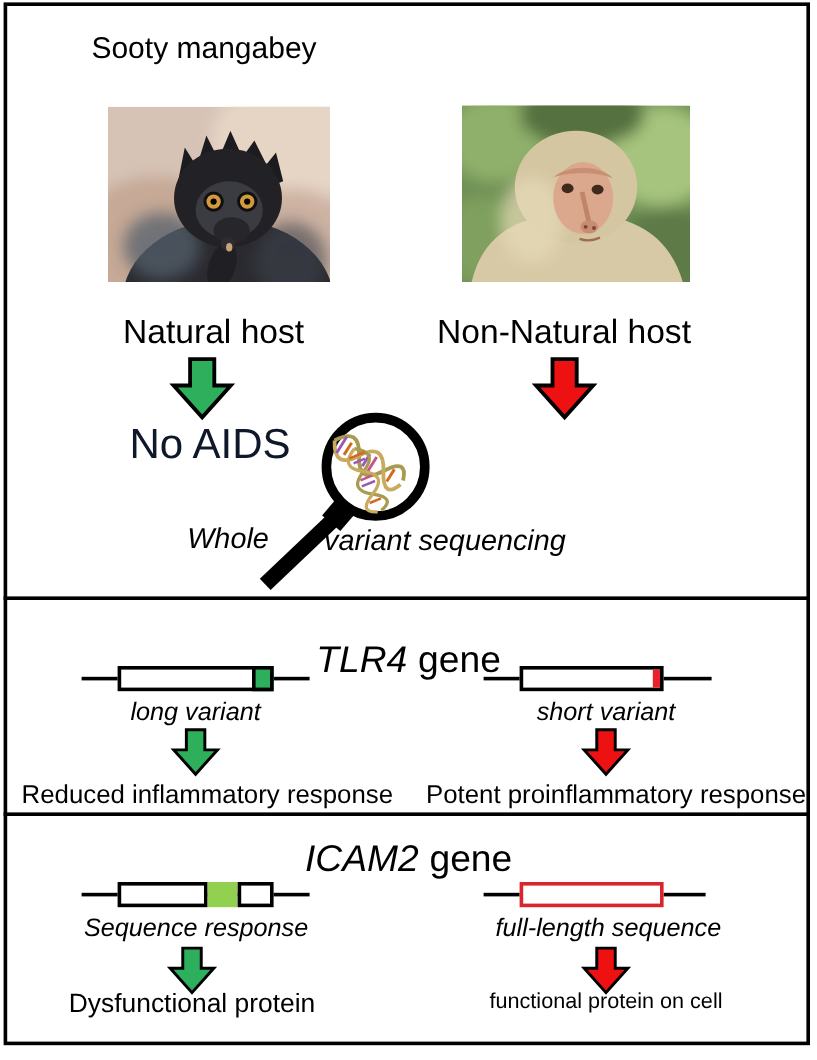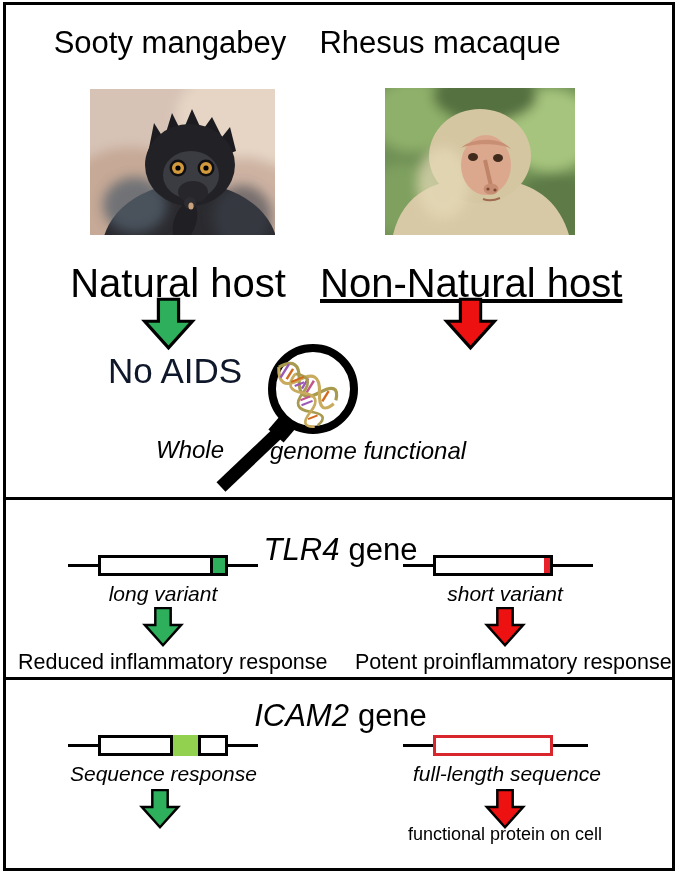--- a/index.html
+++ b/index.html
@@ -2,22 +2,22 @@
 <html><head>
 <meta charset="utf-8">
 <style>
   html,body{margin:0;padding:0;background:#ffffff;}
   .figure{position:relative;width:681px;height:883px;background:#ffffff;overflow:hidden;
           font-family:"Liberation Sans","DejaVu Sans",sans-serif;color:#000;}
   .abs{position:absolute;}
   .outer-border{left:3px;top:2px;width:666px;height:863px;border:3px solid #000;}
   .divider{left:3px;width:672px;height:3px;background:#000;}
   .txt{text-align:center;line-height:1.12;white-space:nowrap;}
-  .species{font-size:31px;}
-  .host{font-size:40px;}
+  .species{font-size:25px;}
+  .host{font-size:28px;}
   .outcome{font-size:35px;}
   .green-txt{color:#0f172a;}
   .red-txt{color:#ED1C24;}
   .caption{font-size:24px;font-style:italic;}
   .panel-title{left:0;width:681px;text-align:center;font-size:31px;}
   .gene-italic{font-style:italic;}
   .gene-word{margin-left:9px;}
   .variant{font-size:21px;font-style:italic;}
   .result{font-size:21.5px;}
   .gene-diagram{height:21px;}
@@ -30,21 +30,20 @@
   svg{display:block;}
 </style>
 </head>
 <body>
 
 <div class="figure">
 
   <div class="abs outer-border"></div>
 
   <div class="abs txt species" style="left:30px;top:26px;width:280px;">Sooty mangabey</div>
-  <div class="abs txt species" style="left:300px;top:26px;width:280px;">Rhesus macaque</div>
 
   <svg class="abs" style="left:90px;top:89px;" width="185" height="146" viewBox="0 0 185 146">
     <defs>
         <filter id="b1" x="-40%" y="-40%" width="180%" height="180%">
           <feGaussianBlur stdDeviation="6"></feGaussianBlur>
         </filter>
       </defs>
     <rect width="185" height="146" fill="#d6c3b6"></rect>
     <g filter="url(#b1)">
       <ellipse cx="40" cy="118" rx="70" ry="60" fill="#c6a996"></ellipse>
@@ -91,21 +90,21 @@
     <ellipse cx="88" cy="69" rx="5" ry="4" fill="#3f2a1c"></ellipse>
     <ellipse cx="113" cy="70" rx="5" ry="4" fill="#3f2a1c"></ellipse>
     <path d="M100,72 L106,98" stroke="#c08468" stroke-width="4" fill="none"></path>
     <ellipse cx="106" cy="101" rx="7.5" ry="5.5" fill="#c68d72"></ellipse>
     <circle cx="103" cy="101" r="1.6" fill="#7a4632"></circle>
     <circle cx="110" cy="102" r="1.6" fill="#7a4632"></circle>
     <path d="M98,111 Q106,114 115,110" stroke="#a06a50" stroke-width="2" fill="none"></path>
   </svg>
 
   <div class="abs txt host" style="left:38px;top:261px;width:280px;">Natural host</div>
-  <div class="abs txt host" style="left:320px;top:261px;width:300px;text-decoration:underline;">Non-Natural host</div>
+  <div class="abs txt host" style="left:320px;top:261px;width:300px;">Non-Natural host</div>
 
   <svg class="abs" style="left:141px;top:295px;" width="55" height="58" viewBox="0 0 60 60">
     <path d="M19 3 H41 V27 H56 L30 56 L4 27 H19 Z" stroke="#000" stroke-width="3.5" fill="#2EAF5B"></path>
   </svg>
   <svg class="abs" style="left:443px;top:295px;" width="55" height="58" viewBox="0 0 60 60">
     <path d="M19 3 H41 V27 H56 L30 56 L4 27 H19 Z" stroke="#000" stroke-width="3.5" fill="#EE1111"></path>
   </svg>
 
   <div class="abs txt outcome green-txt" style="left:55px;top:351px;width:240px;">No AIDS</div>
 
@@ -129,21 +128,21 @@
         <line x1="31" y1="0" x2="31" y2="12" stroke="#c2558b" stroke-width="2.4"></line>
         <line x1="37" y1="-1" x2="37" y2="13" stroke="#9b59b6" stroke-width="2.4"></line>
         <line x1="55" y1="0" x2="55" y2="12" stroke="#d2691e" stroke-width="2.4"></line>
       </g>
     </g>
     <line x1="88" y1="86" x2="76" y2="100" stroke="#000" stroke-width="20"></line>
     <line x1="82" y1="93" x2="21" y2="151" stroke="#000" stroke-width="13"></line>
   </svg>
 
   <div class="abs txt caption" style="left:148px;top:437px;width:84px;">Whole</div>
-  <div class="abs caption" style="left:270px;top:437px;width:210px;text-align:left;">genome functional</div>
+  <div class="abs caption" style="left:270px;top:437px;width:210px;text-align:left;">variant sequencing</div>
 
   <div class="abs divider" style="top:497px;"></div>
 
   <div class="abs panel-title" style="top:532px;">
     <span class="gene-italic">TLR4</span><span class="gene-word">gene</span>
   </div>
 
   <div class="abs gene-diagram" style="left:68px;top:555px;width:190px;">
     <div class="gline" style="left:0;width:190px;"></div>
     <div class="gbox" style="left:30px;width:124px;"></div>
@@ -188,15 +187,16 @@
   <div class="abs txt variant" style="left:70px;top:762px;width:180px;">Sequence response</div>
   <div class="abs txt variant" style="left:413px;top:762px;width:185px;">full-length sequence</div>
 
   <svg class="abs" style="left:137px;top:788px;" width="46" height="42" viewBox="0 0 60 60">
     <path d="M19 3 H41 V27 H56 L30 56 L4 27 H19 Z" stroke="#000" stroke-width="3.5" fill="#2EAF5B"></path>
   </svg>
   <svg class="abs" style="left:482px;top:788px;" width="46" height="42" viewBox="0 0 60 60">
     <path d="M19 3 H41 V27 H56 L30 56 L4 27 H19 Z" stroke="#000" stroke-width="3.5" fill="#EE1111"></path>
   </svg>
 
+  <div class="abs txt result" style="left:35px;top:824px;width:250px;font-size:22px;">Dysfunctional protein</div>
   <div class="abs txt result" style="left:380px;top:824px;width:250px;font-size:18px;">functional protein on cell</div>
 
 </div>
 
 </body></html>

